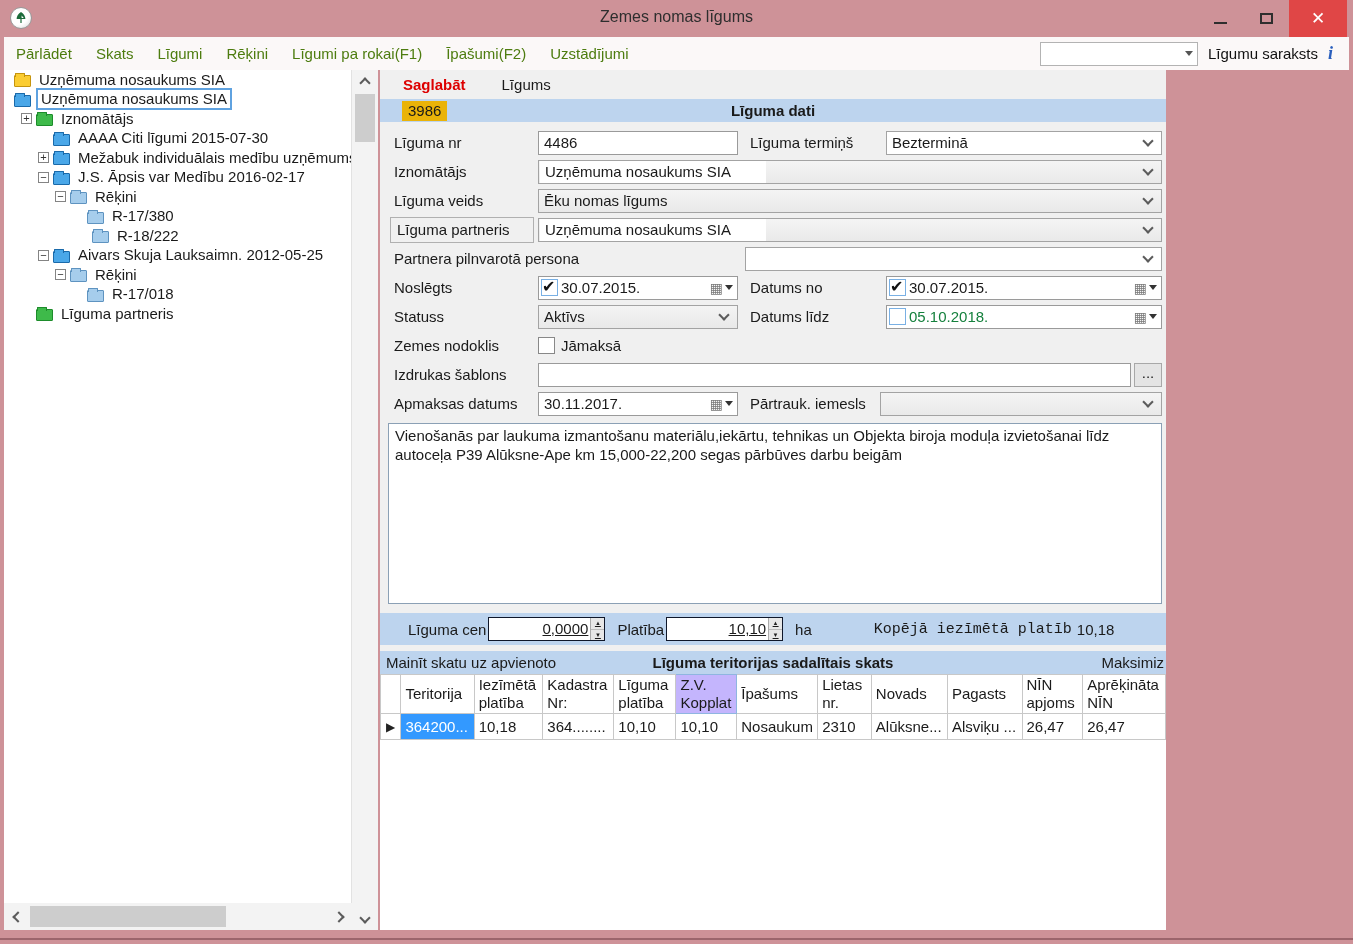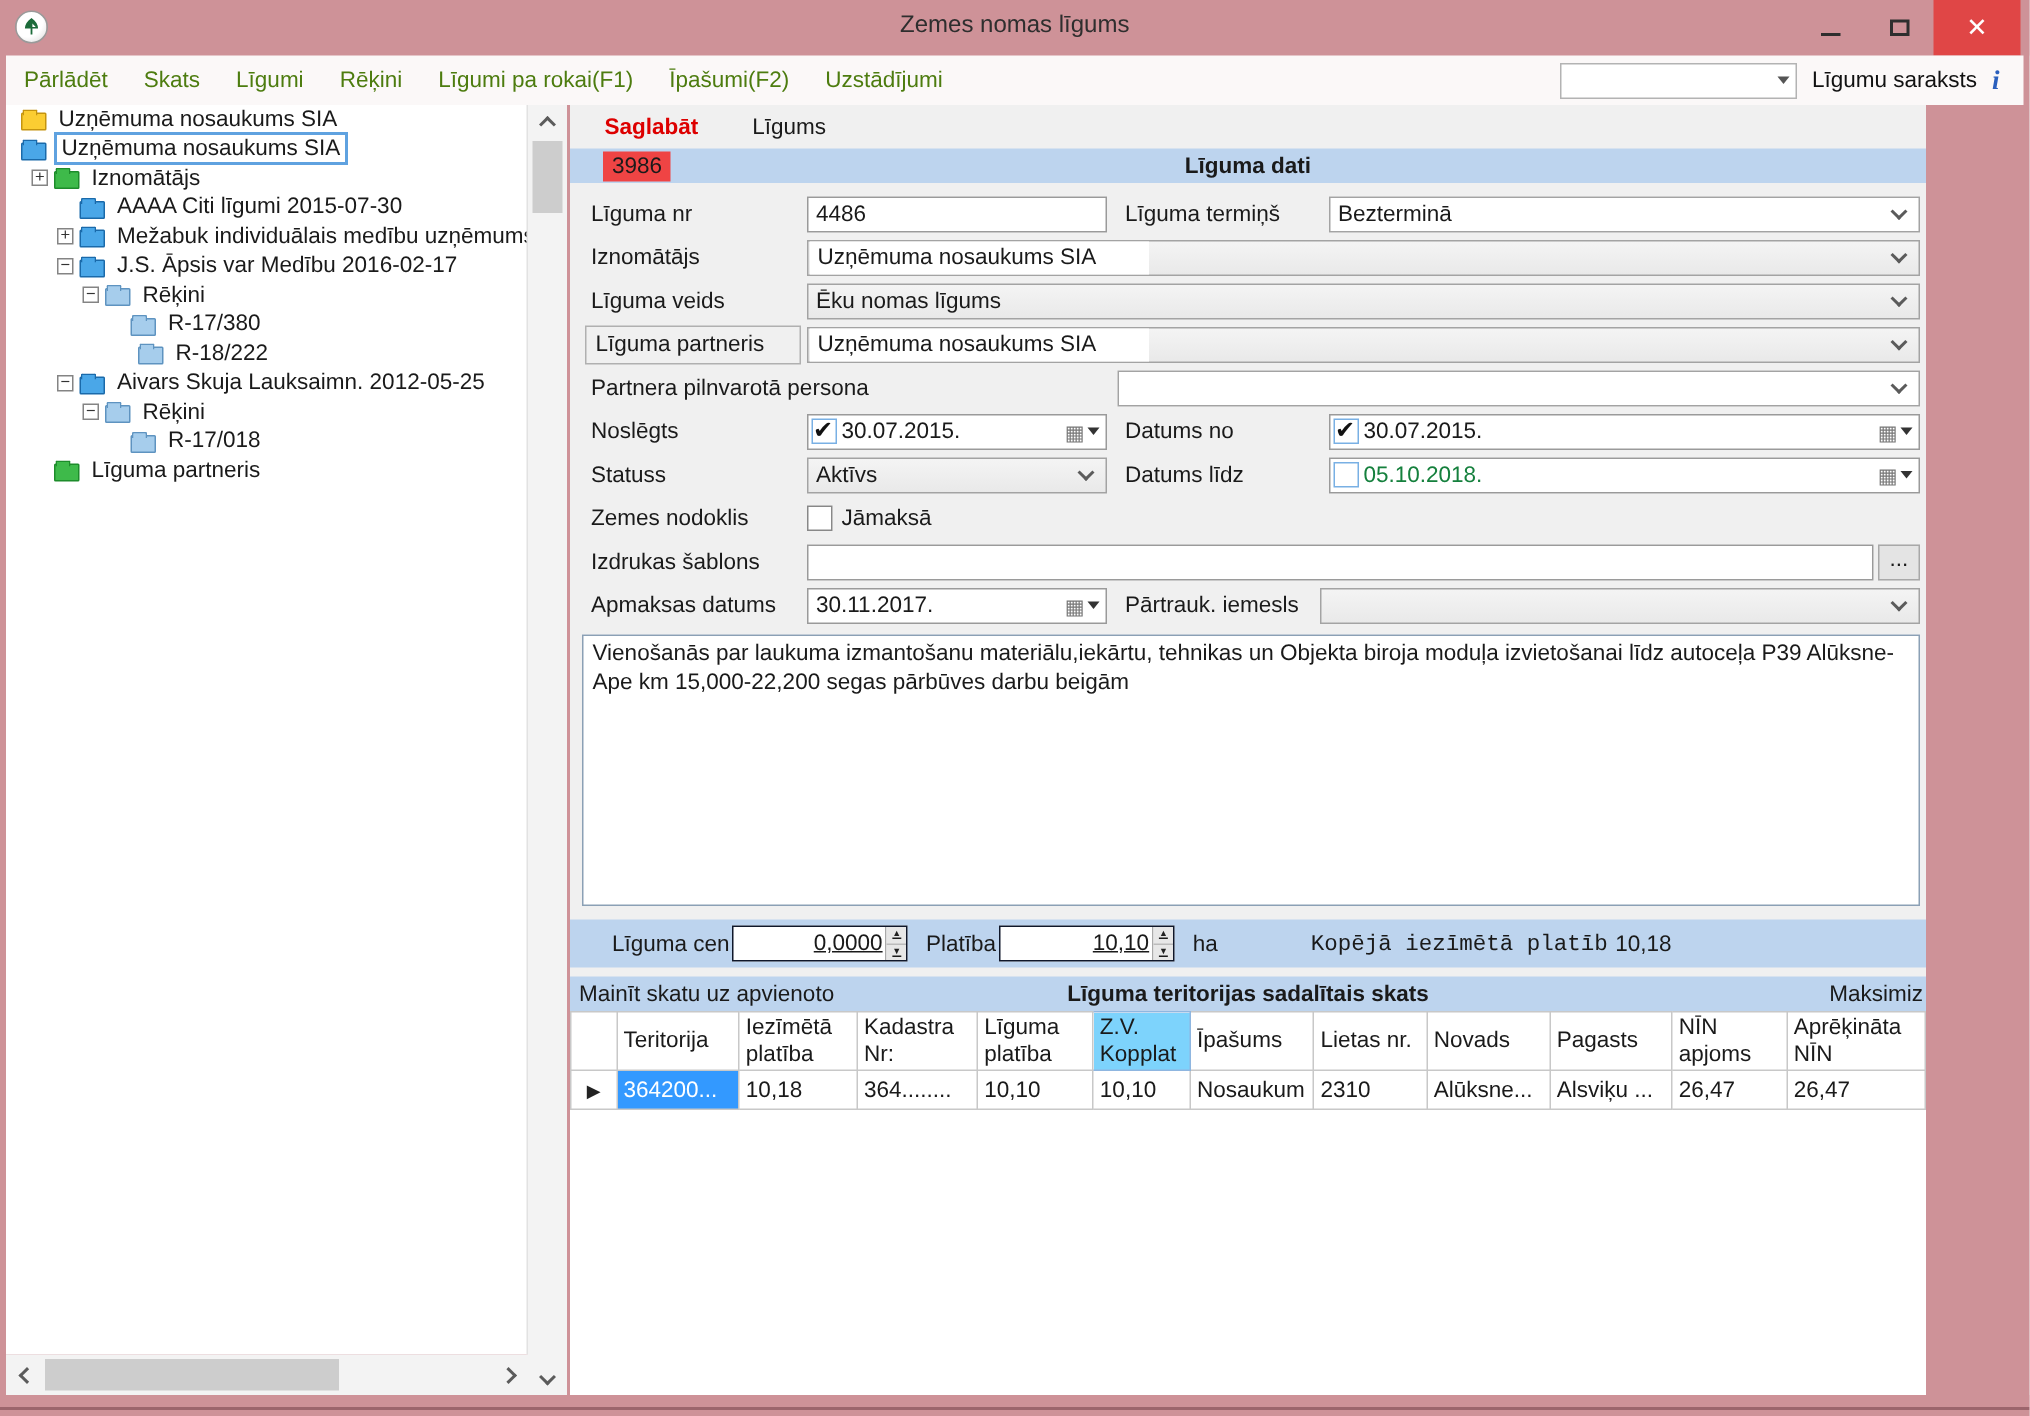--- a/index.html
+++ b/index.html
@@ -53,25 +53,25 @@
   .hscroll{position:absolute;left:4px;top:903px;width:348px;height:27px;background:#f3f3f3;display:flex;align-items:center;}
   .hscroll .thumb{position:absolute;left:26px;top:3px;width:196px;height:21px;background:#cdcdcd;}
   .hscroll .arrow{position:absolute;top:0;width:24px;height:27px;display:flex;align-items:center;justify-content:center;}
   .chev{display:inline-block;width:8px;height:8px;border-right:2px solid #5b5b5b;border-bottom:2px solid #5b5b5b;}
   .chev.up{transform:rotate(-135deg);margin-top:4px;}
   .chev.down{transform:rotate(45deg);margin-bottom:3px;}
   .chev.left{transform:rotate(135deg);margin-left:3px;}
   .chev.right{transform:rotate(-45deg);margin-right:3px;}
 
   
-  .form-panel{position:absolute;left:380px;top:70px;width:904px;height:860px;background:var(--form-bg);}
+  .form-panel{position:absolute;left:380px;top:70px;width:786px;height:860px;background:var(--form-bg);}
   .form-toolbar{height:29px;display:flex;align-items:center;padding-left:23px;gap:36px;}
   .save-btn{color:var(--save-red);font-weight:bold;}
   .form-header{height:23px;background:var(--header-blue);position:relative;display:flex;align-items:center;}
-  .rec-id{background:#ef4444;margin-left:22px;padding:0 6px;min-width:44px;text-align:center;height:20px;line-height:20px;}
+  .rec-id{background:#eab308;margin-left:22px;padding:0 6px;min-width:44px;text-align:center;height:20px;line-height:20px;}
   .form-title{position:absolute;left:0;right:0;text-align:center;font-weight:bold;}
 
   .rows{padding:6px 4px 0 8px;}
   .frow{display:flex;align-items:center;height:29px;}
   .lab1{flex:0 0 150px;padding-left:6px;}
   .lab2{flex:0 0 148px;padding-left:12px;}
   .w200{flex:0 0 200px;}
   .grow{flex:1 1 auto;}
 
   .tbox{height:24px;background:#fff;border:1px solid #9a9a9a;display:flex;align-items:center;padding:0 5px;}
@@ -101,21 +101,21 @@
 
   .secbar{margin-top:6px;height:23px;background:var(--header-blue);position:relative;display:flex;align-items:center;}
   .secbar .left-seg{position:absolute;left:0;top:0;bottom:0;width:150px;background:var(--header-blue-light);border-right:2px solid #fff;display:flex;align-items:center;padding-left:6px;width:150px;white-space:nowrap;}
   .secbar .left-seg{width:150px;overflow:visible;}
   .secbar .sec-title{position:absolute;left:0;right:0;text-align:center;font-weight:bold;}
   .secbar .right-seg{position:absolute;right:2px;top:0;bottom:0;display:flex;align-items:center;}
   .gridwrap{background:#fff;height:188px;}
   table.grid{border-collapse:collapse;table-layout:fixed;}
   .grid th,.grid td{border:1px solid #c8c8c8;font-weight:normal;font-size:15px;padding:1px 4px;overflow:hidden;white-space:normal;}
   .grid th{height:39px;text-align:left;vertical-align:middle;background:#fff;line-height:18px;}
-  .grid th.hl{background:#7dd3fc;border:1px solid #8fb6e0;}
+  .grid th.hl{background:#c4b5fd;border:1px solid #8fb6e0;}
   .grid td{height:26px;vertical-align:middle;background:#fff;white-space:nowrap;}
   .grid td.sel{background:var(--selection-blue);color:#fff;}
   .grid td.marker{text-align:center;color:#222;font-size:12px;}
 
   .bottom-border{position:absolute;left:0;top:930px;width:1353px;height:14px;background:var(--titlebar);}
   .bottom-border .darkline{position:absolute;left:0;top:8px;width:100%;height:2px;background:#9c656c;}
 </style>
 </head>
 <body>
 

